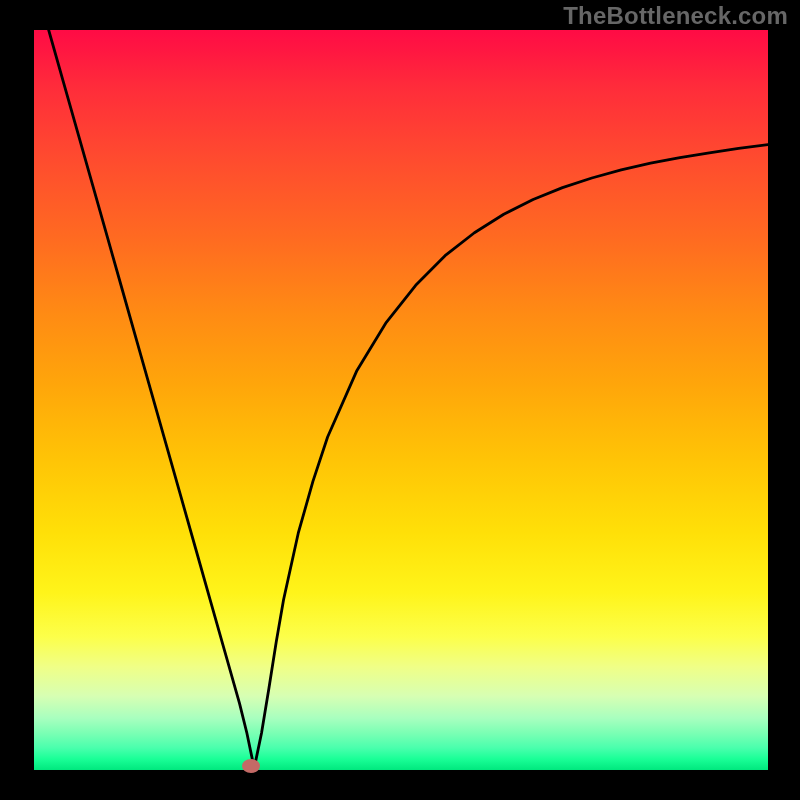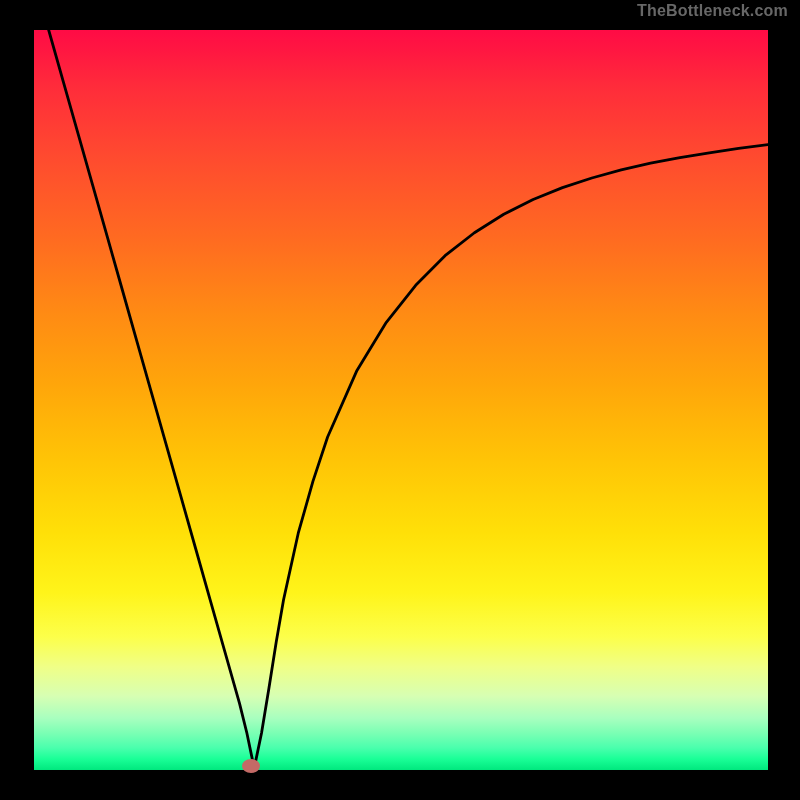--- a/index.html
+++ b/index.html
@@ -14,21 +14,21 @@
     position: relative;
     width: 800px;
     height: 800px;
     background: #000;
   }
   .watermark {
     position: absolute;
     top: 2px;
     right: 12px;
     font-family: Arial, Helvetica, sans-serif;
-    font-size: 16px;
+    font-size: 24px;
     font-weight: 600;
     color: #676767;
     letter-spacing: 0.2px;
     z-index: 5;
   }
   .plot-area {
     position: absolute;
     left: 34px;
     top: 30px;
     width: 734px;

